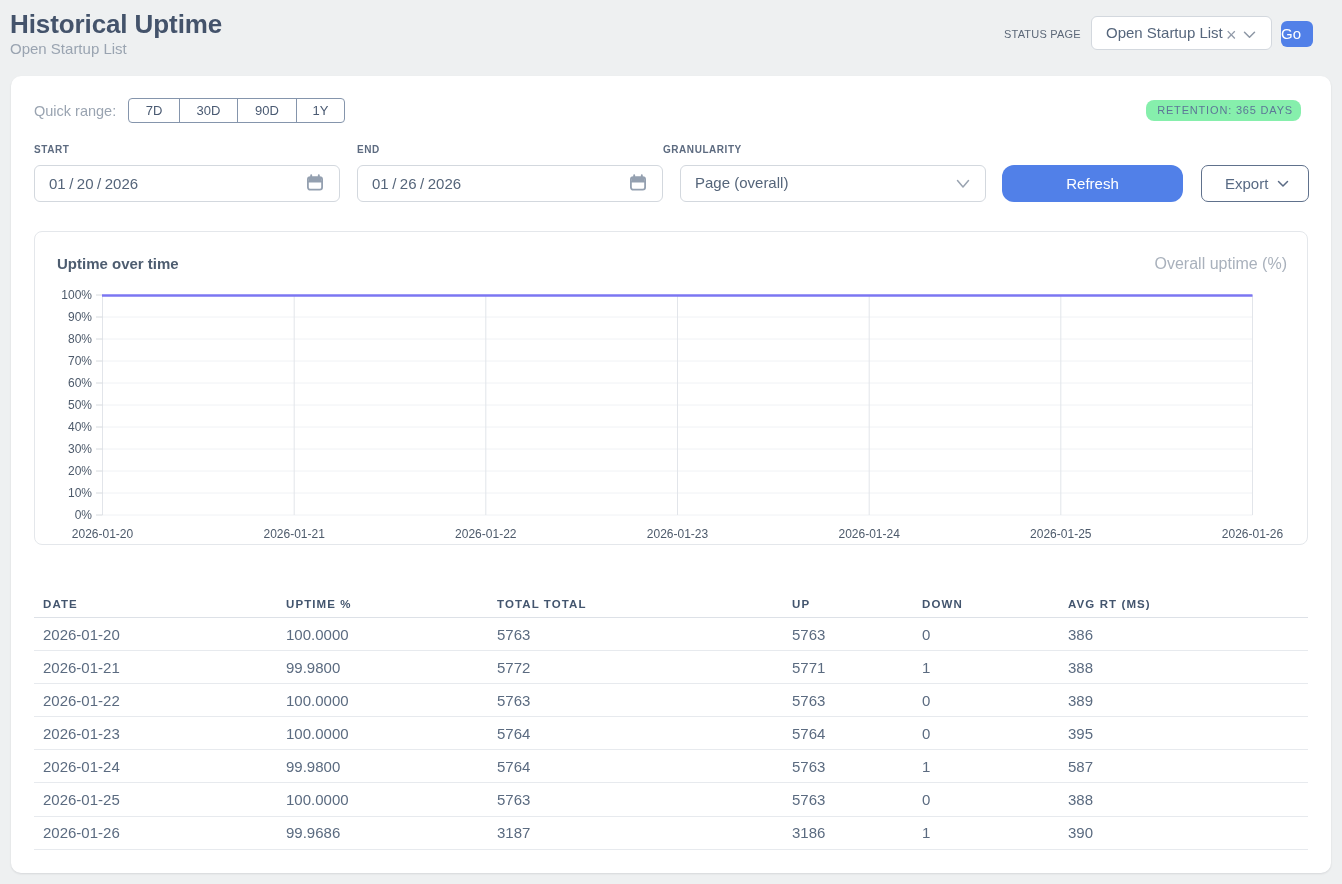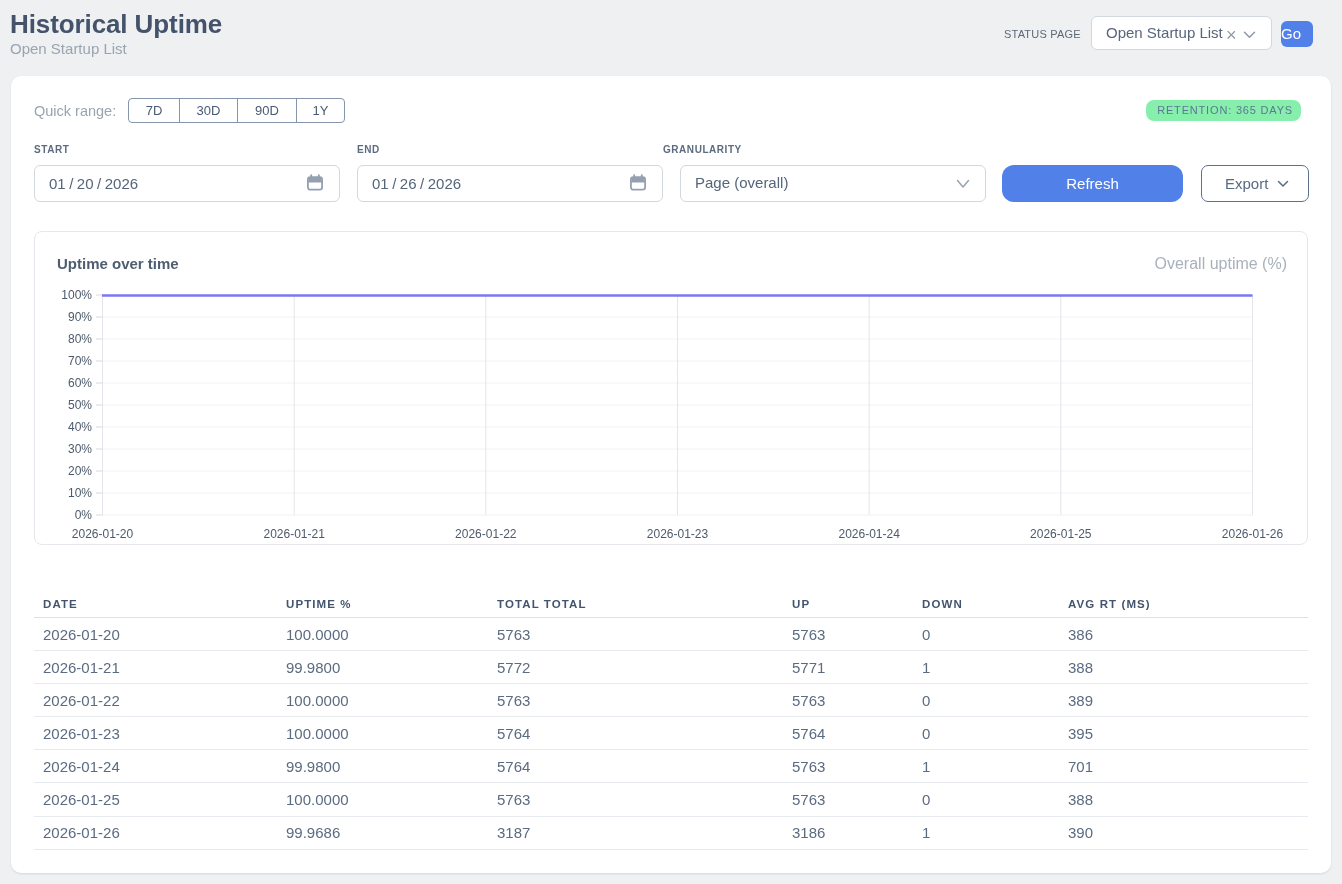--- a/index.html
+++ b/index.html
@@ -225,21 +225,21 @@
             <td>5764</td>
             <td>0</td>
             <td>395</td>
           </tr>
         <tr>
             <td>2026-01-24</td>
             <td>99.9800</td>
             <td>5764</td>
             <td>5763</td>
             <td>1</td>
-            <td>701</td>
+            <td>587</td>
           </tr>
         <tr>
             <td>2026-01-25</td>
             <td>100.0000</td>
             <td>5763</td>
             <td>5763</td>
             <td>0</td>
             <td>388</td>
           </tr>
         <tr>

